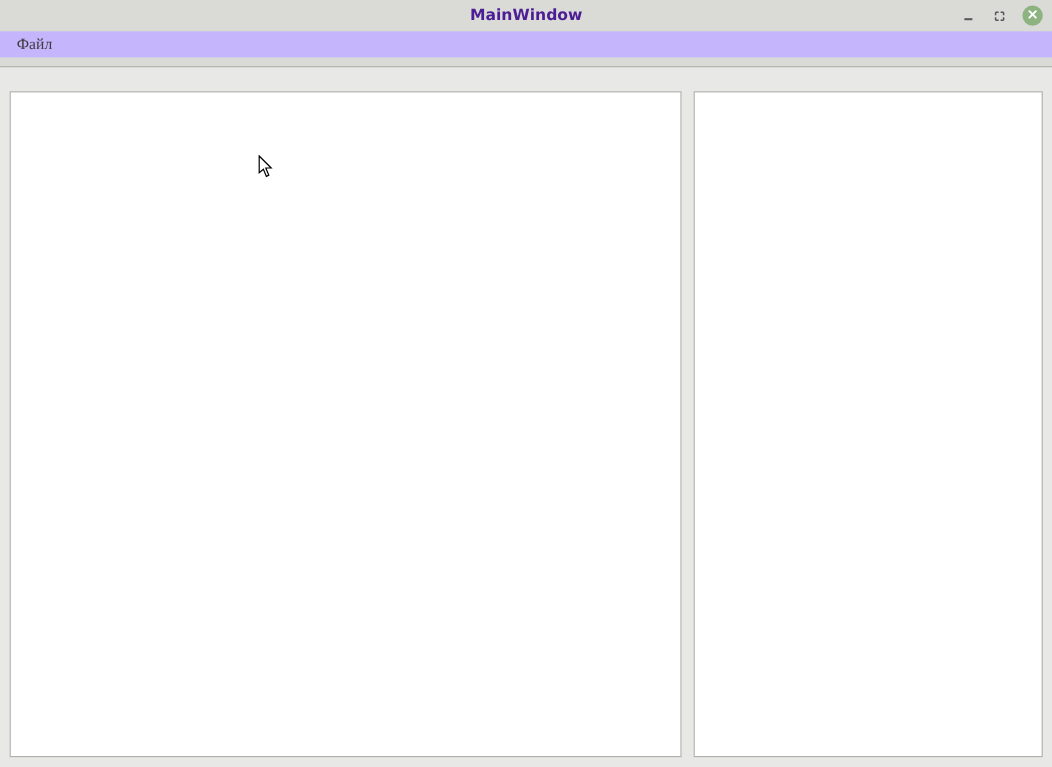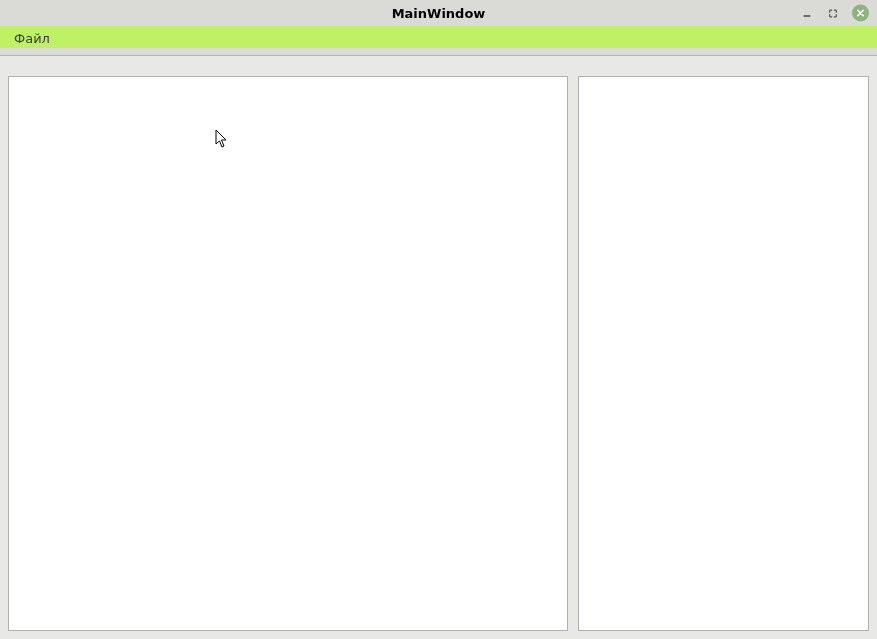--- a/index.html
+++ b/index.html
@@ -24,21 +24,21 @@
       display: flex;
       align-items: center;
       position: relative;
     }
     
     .title {
       position: absolute;
       left: 50%;
       transform: translateX(-50%);
       font-weight: bold;
-      color: #000000;
+      color: #4c1d95;
       font-size: 13px;
     }
     
     .window-controls {
       position: absolute;
       right: 8px;
       top: 50%;
       transform: translateY(-50%);
       display: flex;
       align-items: center;
@@ -71,24 +71,25 @@
       justify-content: center;
     }
     
     .close-btn svg {
       width: 9px;
       height: 9px;
     }
     
     .menubar {
       height: 22px;
-      background: #bef264;
+      background: #c4b5fd;
       display: flex;
-      align-items: flex-end;
+      align-items: center;
       padding: 0 10px;
+      font-family: Liberation Serif, serif;
     }
     
     .menu-item {
       color: #3c3c3c;
       font-size: 13px;
       padding: 2px 4px;
       cursor: pointer;
     }
     
     .toolbar {

